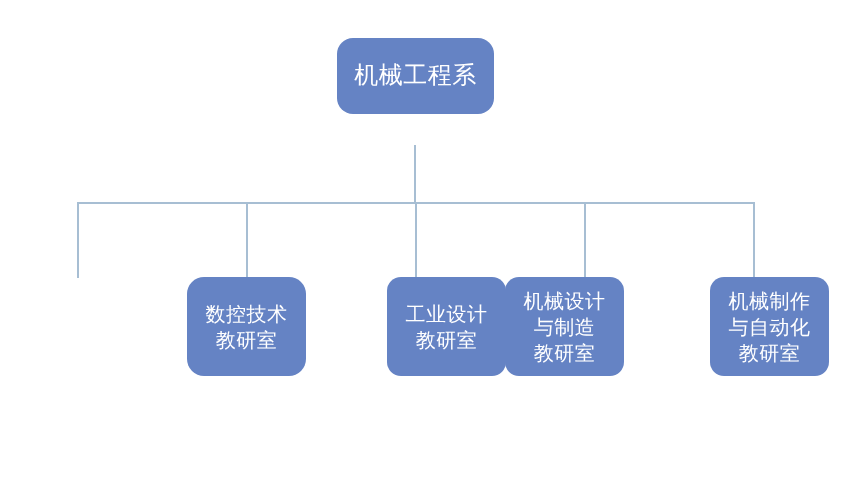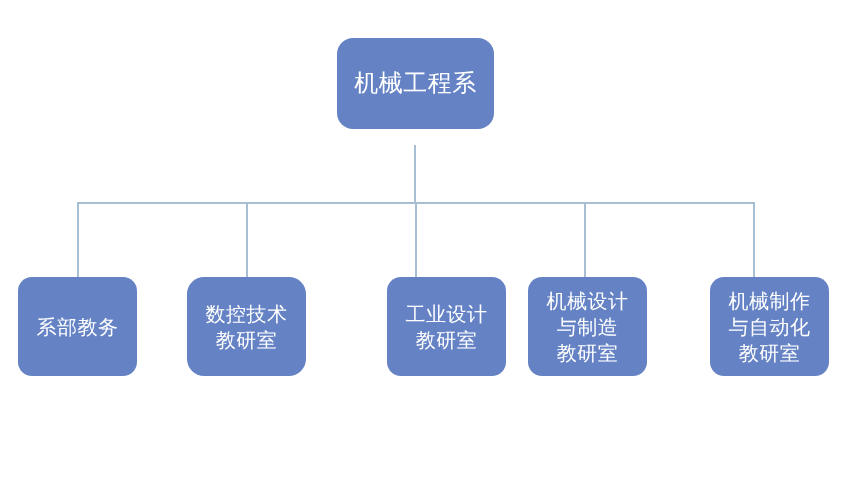--- a/index.html
+++ b/index.html
@@ -33,34 +33,34 @@
   }
   .node-label {
     display: block;
     white-space: pre-line;
     padding: 0 4px;
   }
   #root-node {
     left: 337px;
     top: 38px;
     width: 157px;
-    height: 91px;
+    height: 76px;
     font-size: 24px;
     border-radius: 16px;
   }
   .child-node {
     top: 277px;
     width: 119px;
     height: 99px;
     font-size: 20px;
   }
   .child-0 { left: 18px; }
   .child-1 { left: 187px; border-radius: 17px; }
   .child-2 { left: 356px; margin-left: 31px; }
-  .child-3 { left: 528px; }
+  .child-3 { left: 505px; }
   .child-4 { left: 710px; }
 
   .connector {
     position: absolute;
     background: #A7BED3;
   }
   .connector-v {
     width: 2px;
   }
   .connector-h {
@@ -97,23 +97,20 @@
   <div class="connector connector-v child-stem stem-0"></div>
   <div class="connector connector-v child-stem stem-1"></div>
   <div class="connector connector-v child-stem stem-2"></div>
   <div class="connector connector-v child-stem stem-3"></div>
   <div class="connector connector-v child-stem stem-4"></div>
 
   <div class="node" id="root-node">
     <span class="node-label">机械工程系</span>
   </div>
 
-  <div class="node child-node child-0">
-    <span class="node-label">系部教务</span>
-  </div>
 
   <div class="node child-node child-1">
     <span class="node-label">数控技术
 教研室</span>
   </div>
 
   <div class="node child-node child-2">
     <span class="node-label">工业设计
 教研室</span>
   </div>

